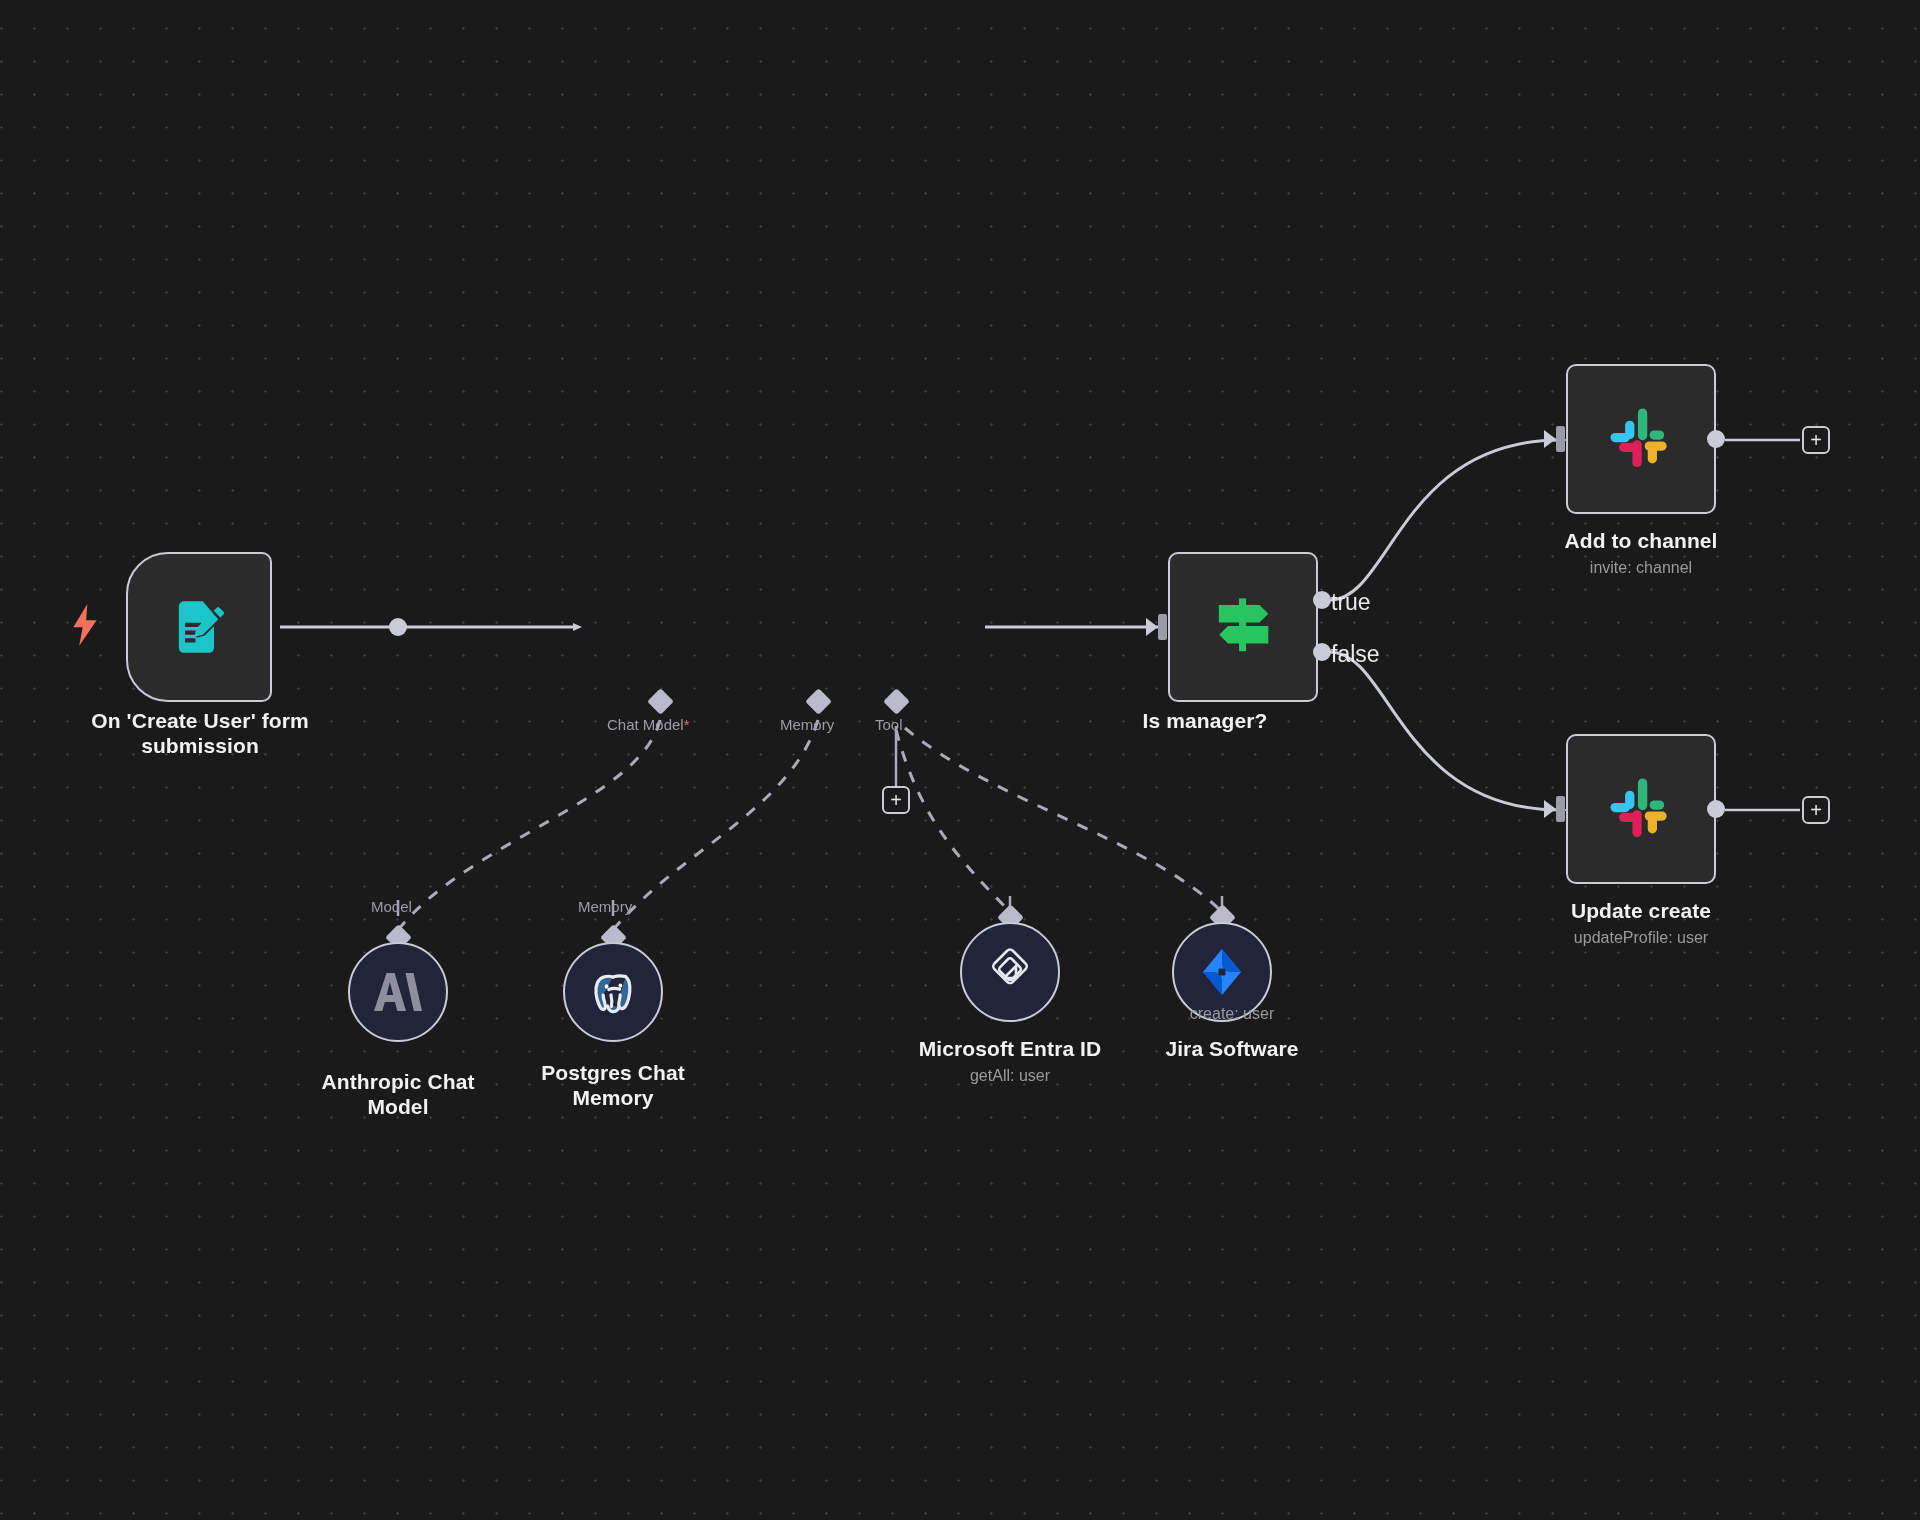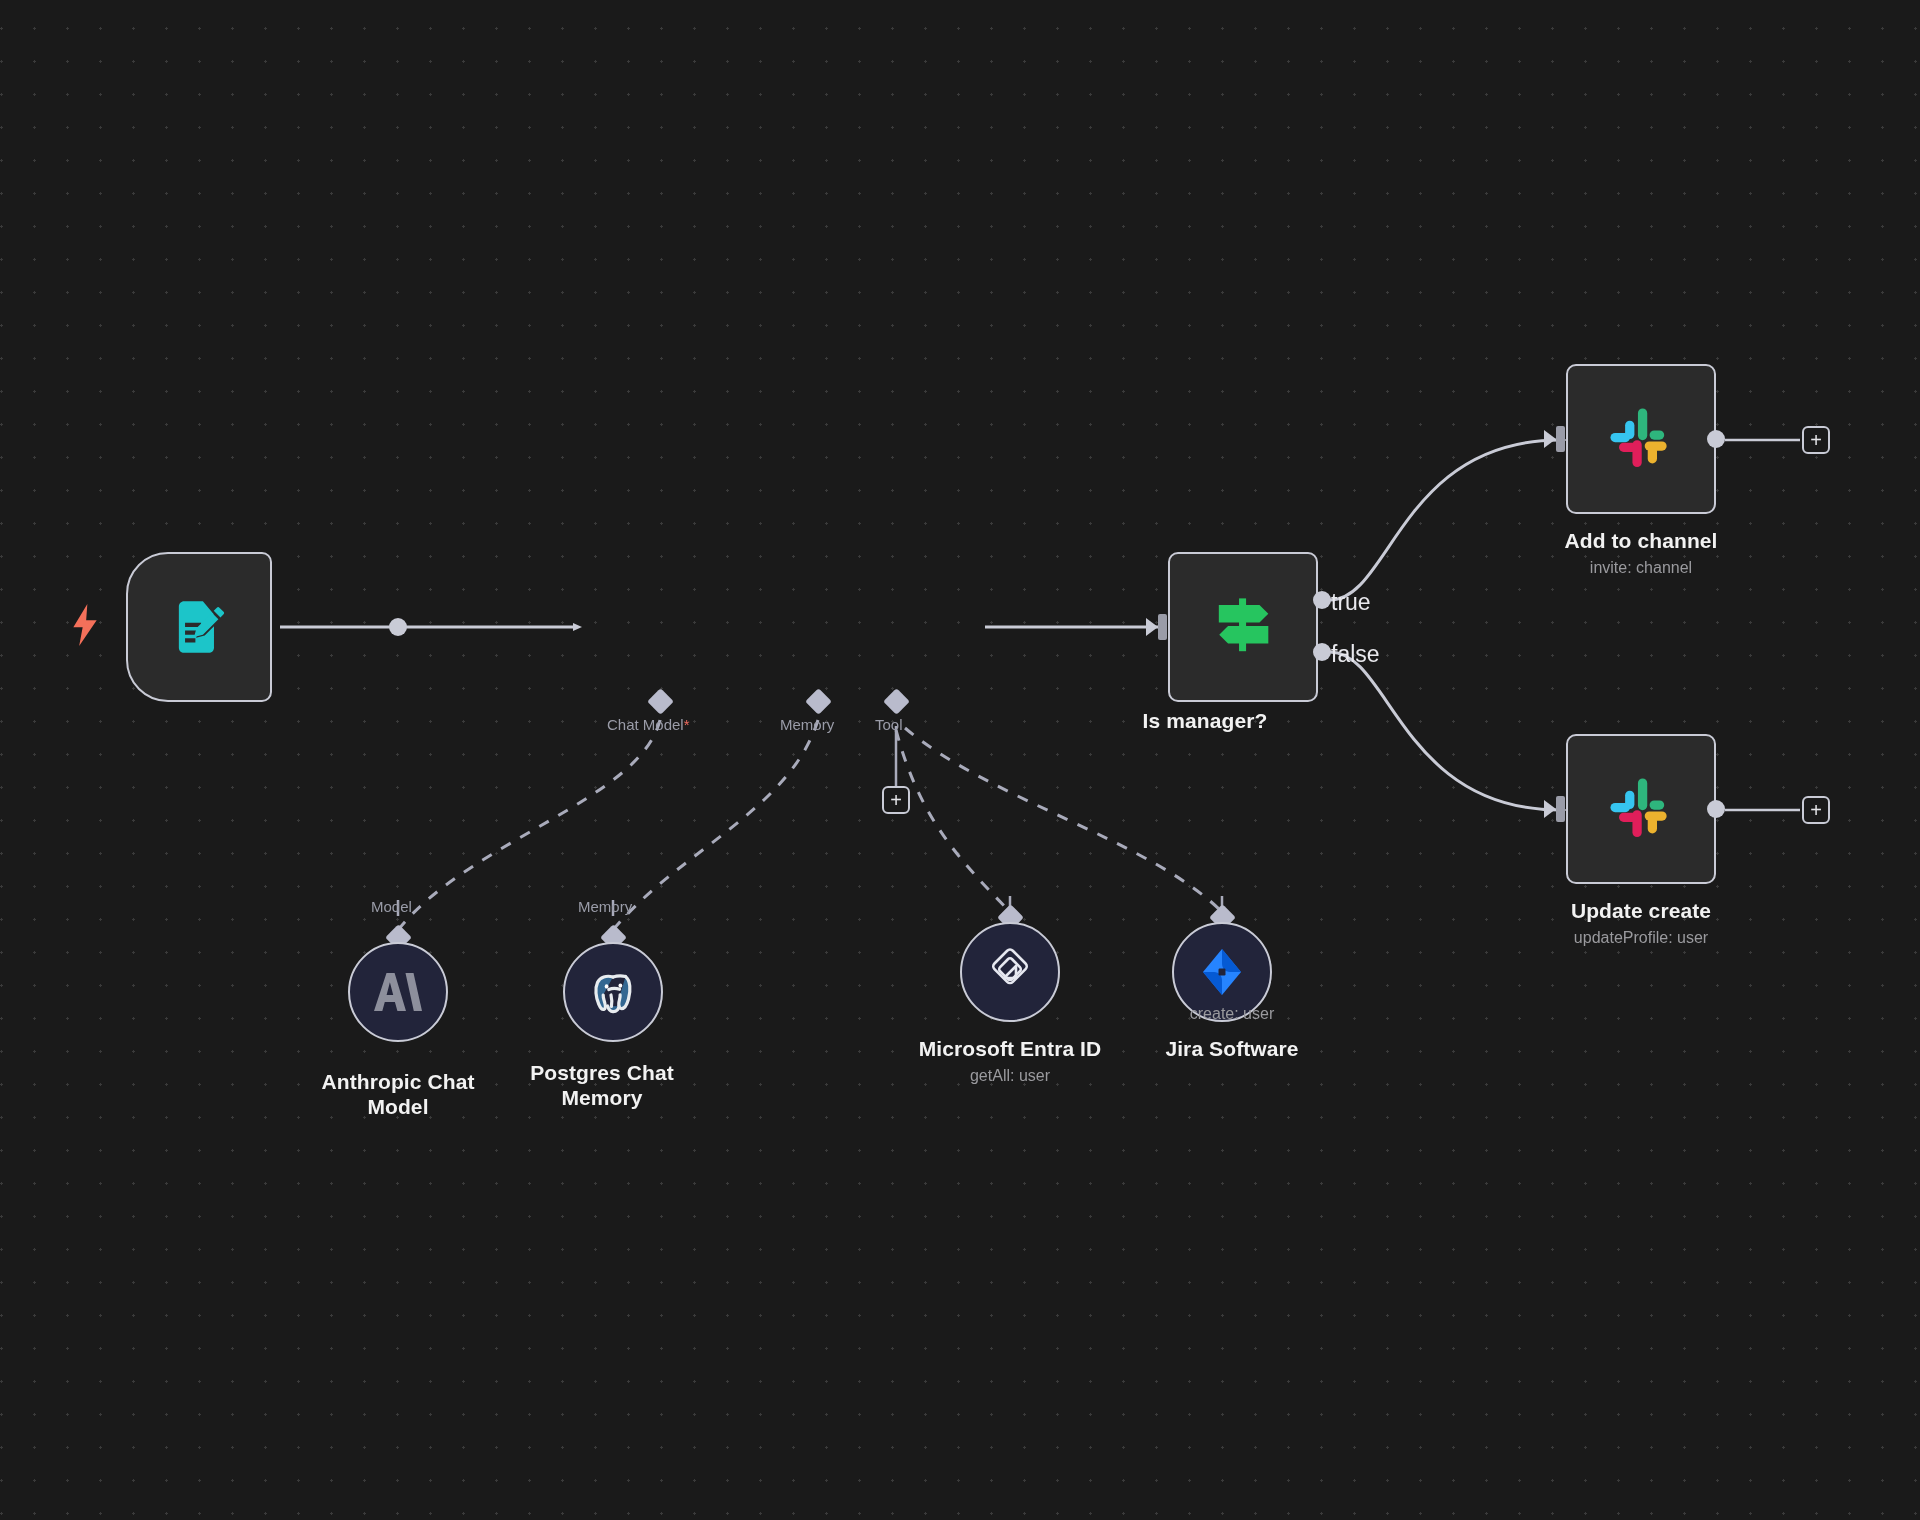--- a/index.html
+++ b/index.html
@@ -164,20 +164,21 @@
         <path fill="#1cc5c9" d="M6.6 10.4h6.2v1.6H6.6zM6.6 13.4h4.6V15H6.6zM6.6 16.4h4V18h-4z"></path>
         <path fill="#2b2b2b" d="M6.6 10.4h6.2v1.6H6.6zM6.6 13.4h4.6V15H6.6zM6.6 16.4h4V18h-4z"></path>
         <path fill="#1cc5c9" d="M21.5 6.1l-1.6-1.6c-.3-.3-.7-.3-1 0l-1.2 1.2 2.6 2.6 1.2-1.2c.3-.3.3-.7 0-1zm-4.5.4l-6 6-.9 3.4 3.4-.9 6-6-2.5-2.5z"></path>
       </svg>
     </div>
     <div class="dot" style="left:263px; top:66px;"></div>
   </div>
   <svg class="bolt" style="left:71px; top:604px;" width="28" height="42" viewBox="0 0 24 36">
     <path fill="#f4705a" d="M14 0 L2 20 h8 l-3 16 L22 14 h-9 z"></path>
   </svg>
+  <div class="node-caption" style="left:40px; top:708px; width:320px;">On 'Create User' form submission</div>
 
 
   <div class="diamond" style="left:651px; top:692px;"></div>
   <div class="conn-label" style="left:607px; top:716px;">
     <span>Chat Model</span><span class="req-star">*</span>
   </div>
 
   <div class="diamond" style="left:809px; top:692px;"></div>
   <div class="conn-label" style="left:780px; top:716px;">Memory</div>
 
@@ -263,21 +264,21 @@
         <path d="M28 13c-6.5-2-13 .2-15.5 5.5-2.8 6-1.6 15 1.2 21.5 1.7 4 3.8 6 5.5 5.3 1.6-.7 1.3-3.3.6-6.3-.7-3-1.8-5.3-1.6-8"></path>
         <path d="M28 13c4.2-1.3 9-1.3 12.5-.5"></path>
         <path d="M22.5 42c1 3.5 2.2 5.5 5.5 5.6 3.8.1 5.5-2 6-5.3"></path>
         <path d="M23.8 25.5c2.8-1.2 7.5-1.4 10.8-.2"></path>
         <path d="M26 31c1.2 5 1 8 .4 11.5"></path>
       </g>
       <ellipse cx="21.6" cy="22.4" rx="1.9" ry="2.2" fill="#ffffff"></ellipse>
       <ellipse cx="35.4" cy="21.6" rx="1.9" ry="2.2" fill="#ffffff"></ellipse>
     </svg>
   </div>
-  <div class="node-caption" style="left:492px; top:1060px; width:220px;text-align:center;">Postgres Chat Memory</div>
+  <div class="node-caption" style="left:503px; top:1060px; width:220px;text-align:center;">Postgres Chat Memory</div>
 
   <div class="diamond" style="left:1001px; top:908px;"></div>
   <div class="circle-node" style="left:960px; top:922px;">
     <svg width="56" height="56" viewBox="0 0 56 56">
       <g fill="none" stroke="#e6e8f0" stroke-width="2.6" stroke-linejoin="round">
         <rect x="11" y="11" width="26" height="26" rx="4" transform="rotate(45 28 28)"></rect>
         <rect x="17.5" y="17.5" width="17" height="17" rx="3" transform="rotate(45 28 28)"></rect>
         <path d="M22 34 L34 22 L34 34 Z"></path>
       </g>
     </svg>

